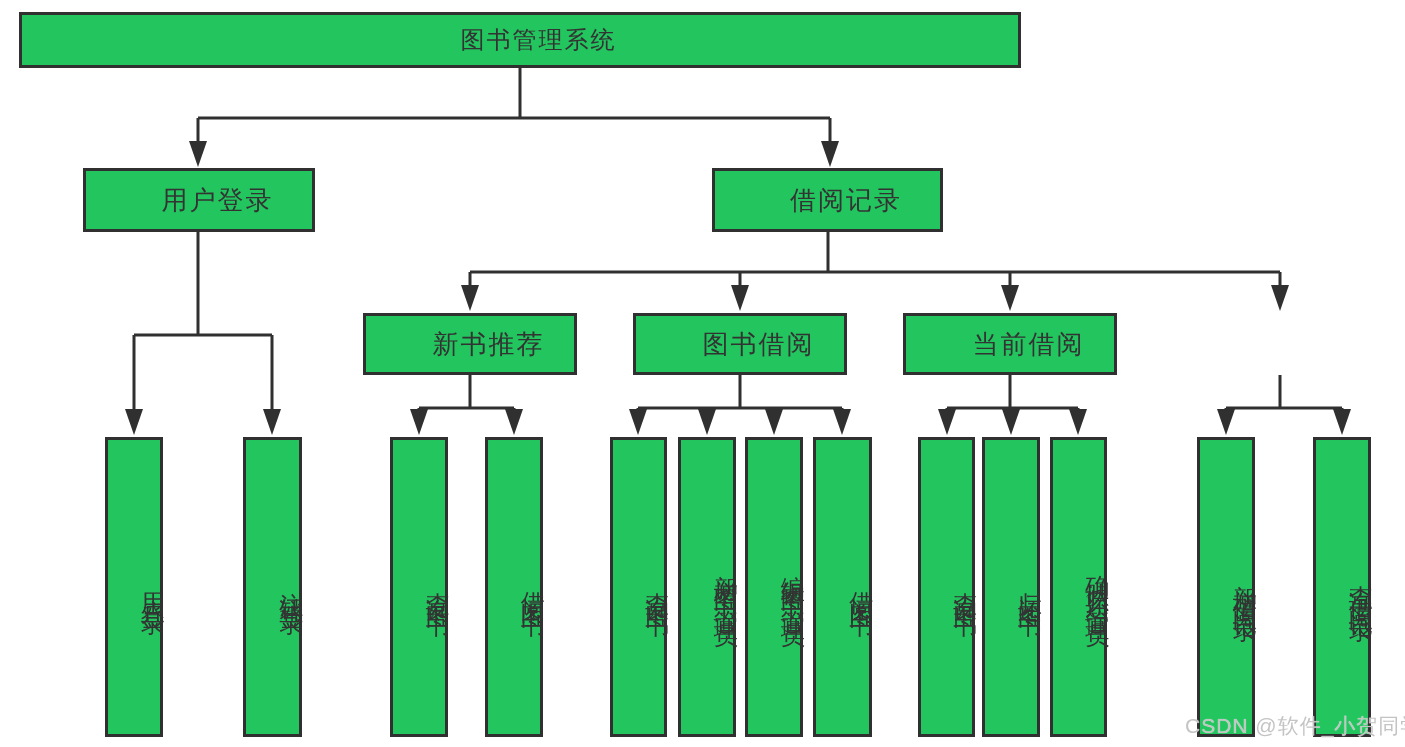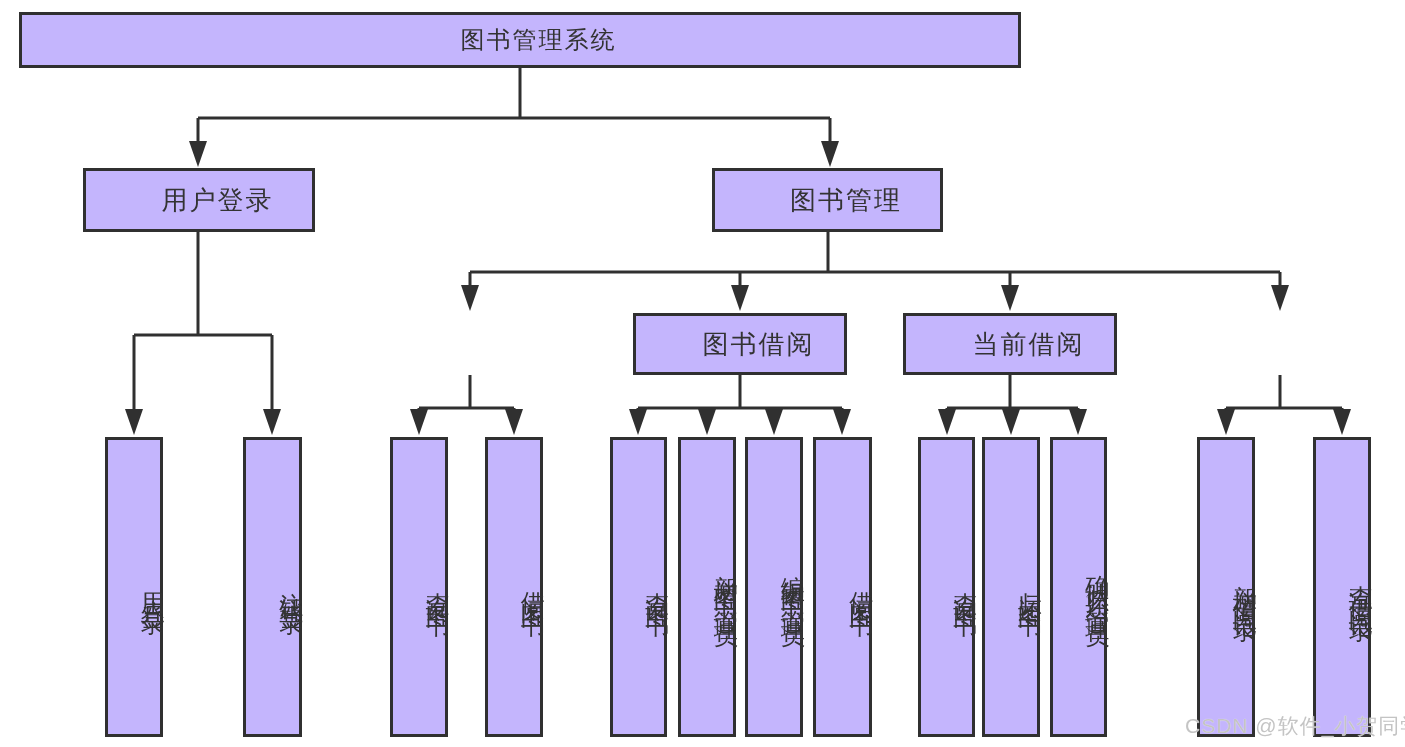--- a/index.html
+++ b/index.html
@@ -16,21 +16,21 @@
     font-family:"Liberation Sans",sans-serif;
     overflow:hidden;
   }
   .connectors{position:absolute;left:0;top:0;width:1405px;height:747px;}
   .connectors path{fill:none;stroke:var(--line);stroke-width:3;}
   .connectors polygon{fill:var(--line);stroke:none;}
   .box{
     position:absolute;
     box-sizing:border-box;
     border:3px solid var(--line);
-    background:#c4b5fd;
+    background:#22c55e;
     display:flex;align-items:center;justify-content:center;
     color:var(--text);
     text-align:left;
     padding-left:37px;
   }
   .root-box{font-size:24px;letter-spacing:2px;}
   .h-box{font-size:26px;letter-spacing:2px;}
   .leaf{
     writing-mode:vertical-rl;
     text-orientation:mixed;
@@ -105,22 +105,23 @@
     <polygon points="938,409 956,409 947,435"></polygon>
     <polygon points="1002,409 1020,409 1011,435"></polygon>
     <polygon points="1069,409 1087,409 1078,435"></polygon>
     <polygon points="1217,409 1235,409 1226,435"></polygon>
     <polygon points="1333,409 1351,409 1342,435"></polygon>
   </svg>
 
   <div class="box root-box" style="left:19px;top:12px;width:1002px;height:56px;">图书管理系统</div>
 
   <div class="box h-box" style="left:83px;top:168px;width:232px;height:64px;">用户登录</div>
-  <div class="box h-box" style="left:712px;top:168px;width:231px;height:64px;">图书管理</div>
+  <div class="box h-box" style="left:712px;top:168px;width:231px;height:64px;">借阅记录</div>
 
+  <div class="box h-box" style="left:363px;top:313px;width:214px;height:62px;">新书推荐</div>
   <div class="box h-box" style="left:633px;top:313px;width:214px;height:62px;">图书借阅</div>
   <div class="box h-box" style="left:903px;top:313px;width:214px;height:62px;">当前借阅</div>
 
   <div class="box leaf" style="left:105px;top:437px;width:58px;height:300px;">用户登录</div>
   <div class="box leaf" style="left:243px;top:437px;width:59px;height:300px;">注销登录</div>
 
   <div class="box leaf" style="left:390px;top:437px;width:58px;height:300px;">查询图书</div>
   <div class="box leaf" style="left:485px;top:437px;width:58px;height:300px;">借阅图书</div>
 
   <div class="box leaf" style="left:610px;top:437px;width:57px;height:300px;">查询图书</div>

